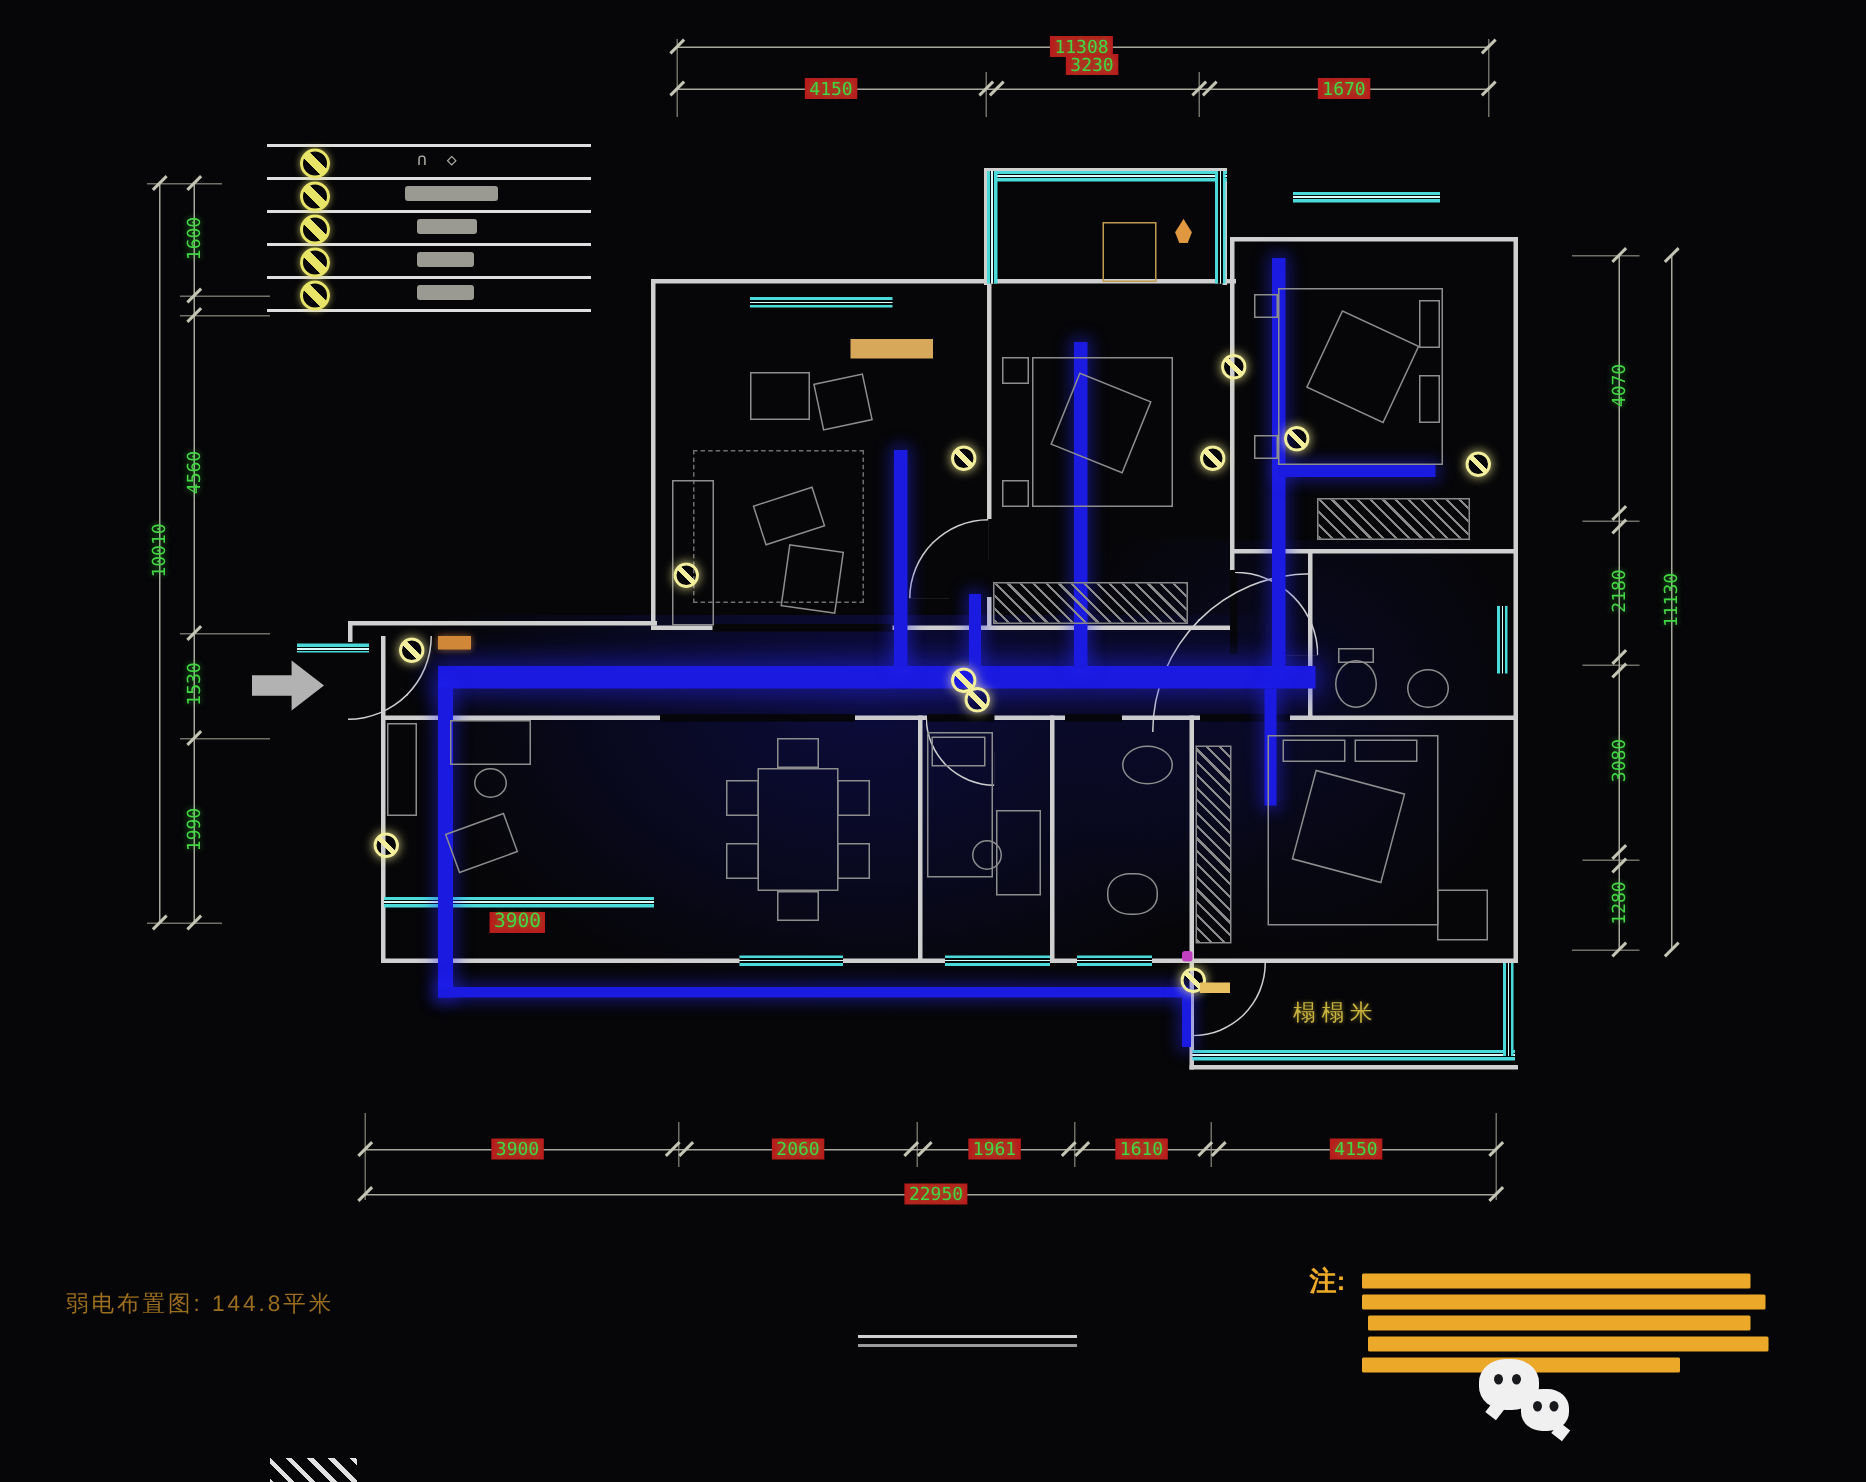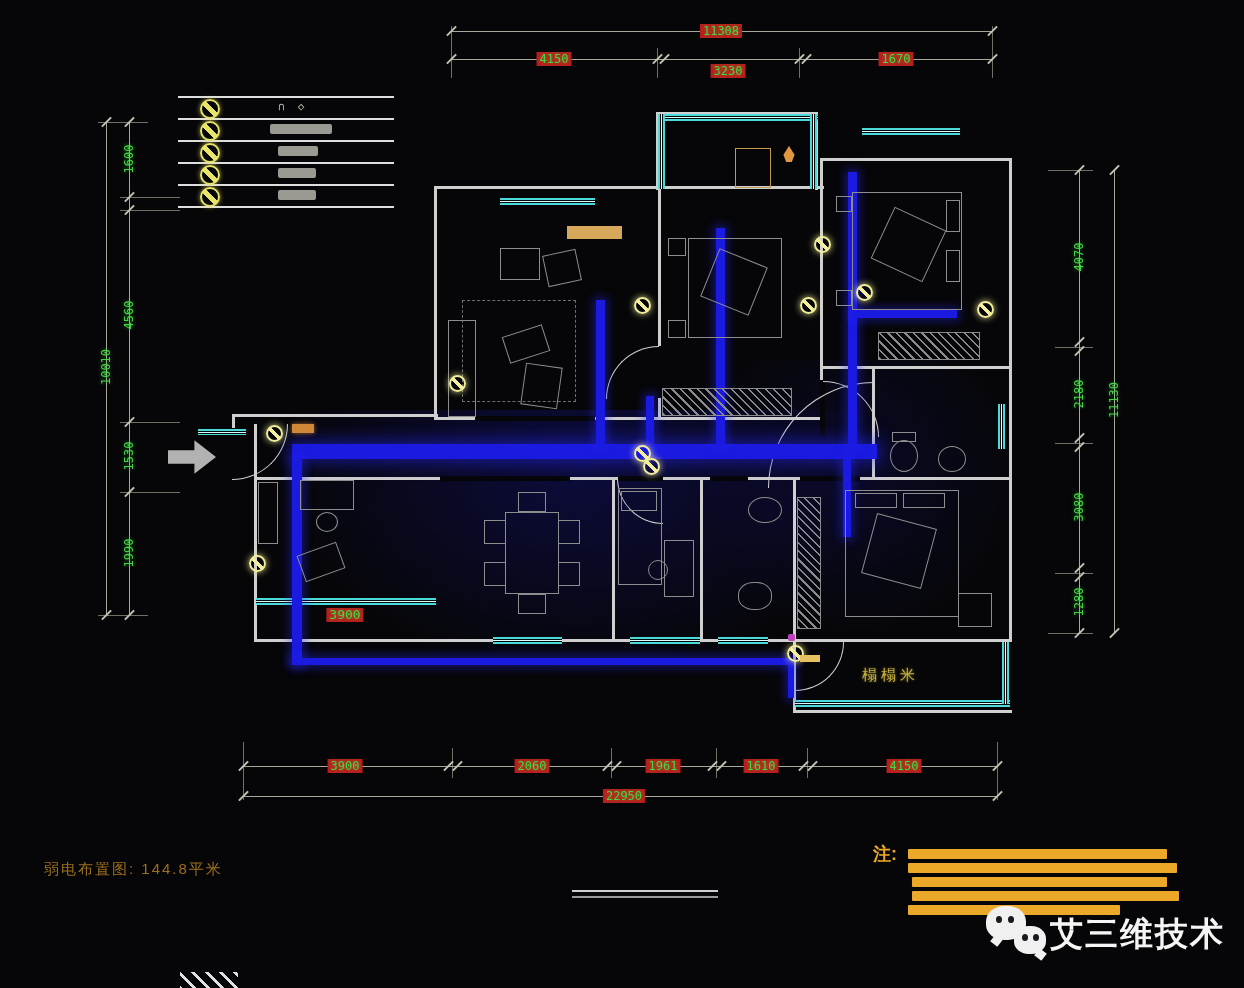--- a/index.html
+++ b/index.html
@@ -89,21 +89,21 @@
     <div class="tick" style="left:986px;top:30px;"></div>
     <div class="dlabel" style="left:721px;top:24px;">11308</div>
     <div class="dl" style="left:451px;top:59px;width:542px;height:1px;"></div>
     <div class="tick" style="left:445px;top:58px;"></div>
     <div class="tick" style="left:651px;top:58px;"></div>
       <div class="tick" style="left:658px;top:58px;"></div>
     <div class="tick" style="left:793px;top:58px;"></div>
       <div class="tick" style="left:800px;top:58px;"></div>
     <div class="tick" style="left:986px;top:58px;"></div>
     <div class="dlabel" style="left:554px;top:52px;">4150</div>
-    <div class="dlabel" style="left:728px;top:64px;">3230</div>
+    <div class="dlabel" style="left:728px;top:36px;">3230</div>
     <div class="dlabel" style="left:896px;top:52px;">1670</div>
   </div>
 
   <div>
     <div class="ext" style="left:98px;top:122px;width:50px;height:1px;"></div>
     <div class="ext" style="left:120px;top:197px;width:60px;height:1px;"></div>
     <div class="ext" style="left:120px;top:210px;width:60px;height:1px;"></div>
     <div class="ext" style="left:120px;top:422px;width:60px;height:1px;"></div>
     <div class="ext" style="left:120px;top:492px;width:60px;height:1px;"></div>
     <div class="ext" style="left:98px;top:615px;width:50px;height:1px;"></div>
@@ -345,17 +345,16 @@
   <div style="position:absolute;left:986px;top:906px;width:64px;height:58px;">
     <div class="bubble" style="left:0;top:0;width:40px;height:34px;"></div>
     <div class="tail" style="left:6px;top:30px;"></div>
     <div class="eye" style="left:10px;top:10px;"></div>
     <div class="eye" style="left:22px;top:10px;"></div>
     <div class="bubble" style="left:28px;top:20px;width:32px;height:28px;"></div>
     <div class="tail" style="left:50px;top:44px;"></div>
     <div class="eye" style="left:36px;top:28px;"></div>
     <div class="eye" style="left:47px;top:28px;"></div>
   </div>
-  <div id="wm-text" class="cn">艾三维技术</div>
 
   <div style="position:absolute;left:180px;top:972px;width:58px;height:18px;background:repeating-linear-gradient(45deg,#e0e0e0 0 3px,transparent 3px 10px);"></div>
 
 </div>
 
 </body></html>

